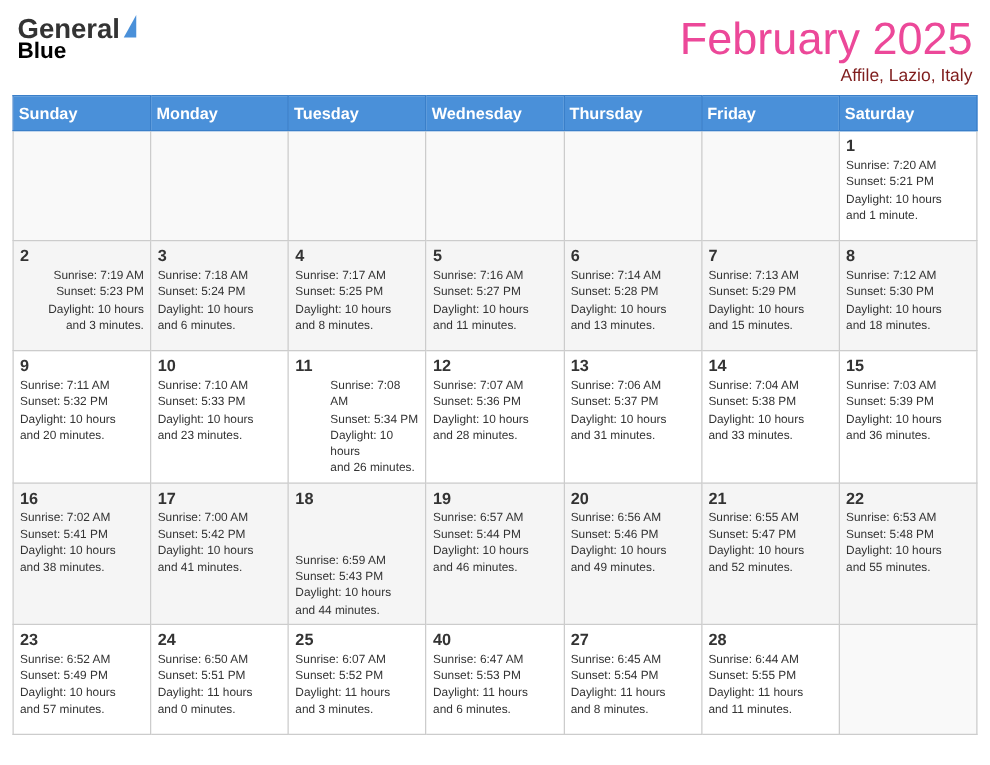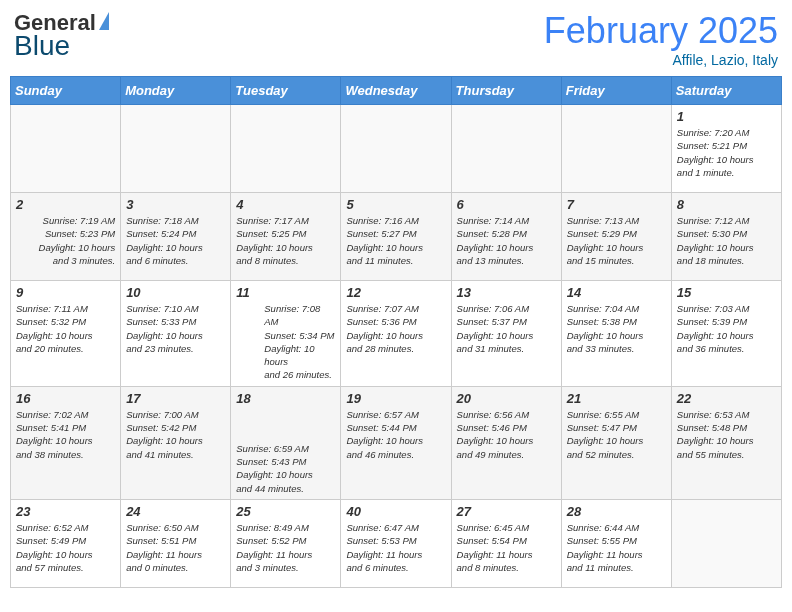--- a/index.html
+++ b/index.html
@@ -20,31 +20,30 @@
     .logo {
       display: flex;
       align-items: center;
     }
     .title-block {
       text-align: right;
     }
     .month-title {
       font-size: 36px;
       font-weight: normal;
-      color: #3b82f6;
+      color: #ec4899;
     }
     .location {
       font-size: 14px;
-      color: #0369a1;
+      color: #7f1d1d;
     }
     .calendar {
       width: 100%;
       border-collapse: collapse;
       border: 1px solid #ccc;
-      font-style: italic;
     }
     .calendar th {
       background-color: #4a90d9;
       color: #fff;
       font-size: 13px;
       font-weight: bold;
       padding: 6px 4px;
       text-align: left;
       border: 1px solid #3a7fc9;
     }
@@ -78,21 +77,21 @@
 </head>
 <body>
 
 <div class="header">
   <div class="logo">
     <div style="display:flex;flex-direction:column;align-items:flex-start;">
       <div style="display:flex;align-items:center;">
         <span style="font-size:22px;font-weight:bold;color:#333;">General</span>
         <div style="width:0;height:0;border-left:10px solid transparent;border-bottom:18px solid #4a90d9;margin-left:3px;margin-top:-4px;"></div>
       </div>
-      <span style="font-size:28px;font-weight:normal;color:#0c4a6e;margin-top:-6px;">Blue</span>
+      <span style="font-size:18px;font-weight:bold;color:#000000;margin-top:-6px;">Blue</span>
     </div>
   </div>
   <div class="title-block">
     <div class="month-title">February 2025</div>
     <div class="location">Affile, Lazio, Italy</div>
   </div>
 </div>
 
 <table class="calendar">
   <thead>
@@ -285,21 +284,21 @@
         </td>
         <td>
           <span class="day-number">24</span>
           <div class="day-info" style="white-space: pre-line;">Sunrise: 6:50 AM
 Sunset: 5:51 PM
 Daylight: 11 hours
 and 0 minutes.</div>
         </td>
         <td>
           <span class="day-number">25</span>
-          <div class="day-info" style="white-space: pre-line;">Sunrise: 8:49 AM
+          <div class="day-info" style="white-space: pre-line;">Sunrise: 6:07 AM
 Sunset: 5:52 PM
 Daylight: 11 hours
 and 3 minutes.</div>
         </td>
         <td>
           <span class="day-number">40</span>
           <div class="day-info" style="white-space: pre-line;">Sunrise: 6:47 AM
 Sunset: 5:53 PM
 Daylight: 11 hours
 and 6 minutes.</div>

